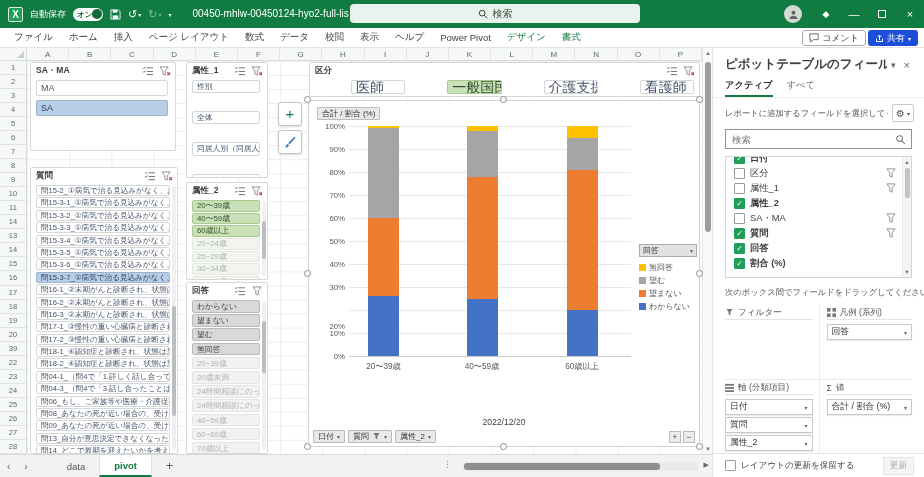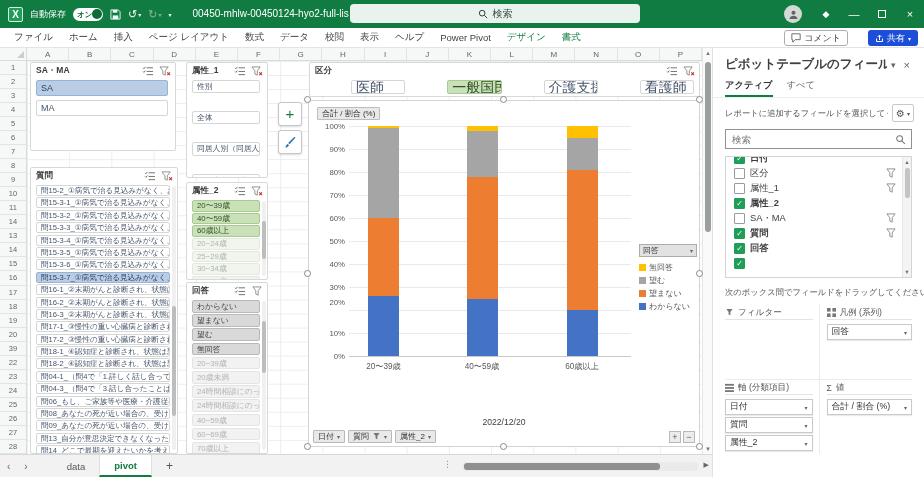--- a/index.html
+++ b/index.html
@@ -22,21 +22,21 @@
   .tb-right{position:absolute;right:0;top:0;height:28px;display:flex;align-items:center;}
   .tb-btn{width:28px;height:28px;display:flex;align-items:center;justify-content:center;font-size:11px;color:#fff;}
   .avatar{width:18px;height:18px;border-radius:50%;background:#d3d9d5;display:flex;align-items:center;justify-content:center;margin-right:10px;}
   .restore-glyph{width:8px;height:8px;border:1px solid #fff;}
 
   
   .ribbonrow{position:absolute;left:0;top:28px;width:924px;height:20px;background:#fff;border-bottom:1px solid #E3E5E4;display:flex;align-items:center;}
   .rtabs{display:flex;align-items:center;padding-left:6px;gap:0;}
   .rtab{font-size:9.5px;color:#444;padding:3px 8px;white-space:nowrap;}
   .rtab.ctx{color:#107C41;}
-  .ribbon-right{position:absolute;right:6px;top:2px;display:flex;align-items:center;gap:20px;}
+  .ribbon-right{position:absolute;right:6px;top:2px;display:flex;align-items:center;gap:2px;}
   .comment-btn{display:flex;align-items:center;gap:3px;border:1px solid #ADADAD;border-radius:3px;background:#fff;height:16px;padding:0 6px;font-size:9px;color:#333;}
   .share-btn{display:flex;align-items:center;gap:3px;border-radius:3px;background:#1d4ed8;height:16px;padding:0 7px;font-size:9px;color:#fff;}
 
   
   .colheads{position:absolute;left:27px;top:48px;width:675px;height:13px;display:flex;background:#F6F8F7;border-bottom:1px solid #D8DCDA;}
   .colcell{width:42.2px;border-right:1px solid #E0E4E2;font-size:8px;color:#5a6a60;text-align:center;line-height:13px;}
   .corner{position:absolute;left:0;top:48px;width:27px;height:13px;background:#F6F8F7;border-right:1px solid #D8DCDA;border-bottom:1px solid #D8DCDA;}
   .corner:after{content:"";position:absolute;right:2px;bottom:2px;border-left:7px solid transparent;border-bottom:7px solid #C9CFCC;}
   .rowheads{position:absolute;left:0;top:61px;width:27px;height:393px;background:#F6F8F7;border-right:1px solid #D8DCDA;overflow:hidden;}
   .rowcell{height:14.035px;border-bottom:1px solid #E0E4E2;font-size:7.5px;color:#5a6a60;text-align:center;line-height:14px;}
@@ -315,22 +315,22 @@
         <span class="sl-ico">
           <span>
             <svg width="12" height="11" viewBox="0 0 13 12">
               <path d="M1 1h9L6.8 5.2V10L4.2 8.8V5.2z" fill="none" stroke="#8a8a8a"></path>
               <path d="M9 7l3 3M12 7l-3 3" stroke="#C0392B" stroke-width="1.2"></path>
             </svg>
           </span>
         </span>
       </div>
       <div class="sl-items">
+        <div class="sl-item">MA</div>
         <div class="sl-item sel-blue">SA</div>
-        <div class="sl-item">MA</div>
       </div>
     </div>
   <div class="slicer s-q" id="slicer-question">
       <div class="sl-head">
         <div class="sl-title">質問</div>
         <span class="sl-ico">
           <span>
             <svg width="12" height="10" viewBox="0 0 13 11">
               <g stroke="#666" fill="none">
                 <path d="M1 2l1 1 1.6-2" stroke-width="1"></path>
@@ -538,21 +538,21 @@
   </div>
 
   <div class="chart" id="chart">
     <button class="value-btn">合計 / 割合 (%)</button>
     <div class="plot" id="plot">
         <div class="gridline axis" style="top: 230px;"></div>
         <span class="ylab" style="top: 230px;">0%</span>
         <div class="gridline" style="top: 207px;"></div>
         <span class="ylab" style="top: 207px;">10%</span>
         <div class="gridline" style="top: 184px;"></div>
-        <span class="ylab" style="top: 176px;">20%</span>
+        <span class="ylab" style="top: 200px;">20%</span>
         <div class="gridline" style="top: 161px;"></div>
         <span class="ylab" style="top: 161px;">30%</span>
         <div class="gridline" style="top: 138px;"></div>
         <span class="ylab" style="top: 138px;">40%</span>
         <div class="gridline" style="top: 115px;"></div>
         <span class="ylab" style="top: 115px;">50%</span>
         <div class="gridline" style="top: 92px;"></div>
         <span class="ylab" style="top: 92px;">60%</span>
         <div class="gridline" style="top: 69px;"></div>
         <span class="ylab" style="top: 69px;">70%</span>
@@ -711,20 +711,21 @@
                 <path d="M2 1h9L7.8 5.2V10L5.2 8.8V5.2z" fill="none" stroke="#8a8a8a"></path>
               </svg>
             </span>
           </div>
           <div class="fl-row">
             <span class="cb on">✓</span>
             <span class="fl-label b">回答</span>
           </div>
           <div class="fl-row">
             <span class="cb on">✓</span>
+            <span class="fl-label b">割合 (%)</span>
           </div>
         </div>
       <div class="fl-scroll">
         <span class="a" style="top:2px;">▲</span>
           <span class="t"></span>
           <span class="a" style="bottom:2px;">▼</span>
       </div>
     </div>
     <div class="dragtext">次のボックス間でフィールドをドラッグしてください：</div>
     <div class="areas" id="areas">
@@ -796,20 +797,25 @@
             <span>値</span>
           </div>
           <div class="area-items">
             <div class="area-pill">
               <span>合計 / 割合 (%)</span>
               <span class="pill-caret">▾</span>
             </div>
           </div>
         </div>
       </div>
+    <div class="panel-bottom">
+      <span class="cb"></span>
+      <span class="pb-label">レイアウトの更新を保留する</span>
+      <span class="update-btn">更新</span>
+    </div>
   </div>
 
   <div class="tabbar">
     <span class="tb-nav">‹</span>
     <span class="tb-nav">›</span>
     <div id="sheettabs" style="display:flex;height:100%;align-items:stretch;margin-left:18px;">
         <div class="sheettab">data</div>
         <div class="sheettab active">pivot</div>
       </div>
     <span class="addsheet">+</span>

